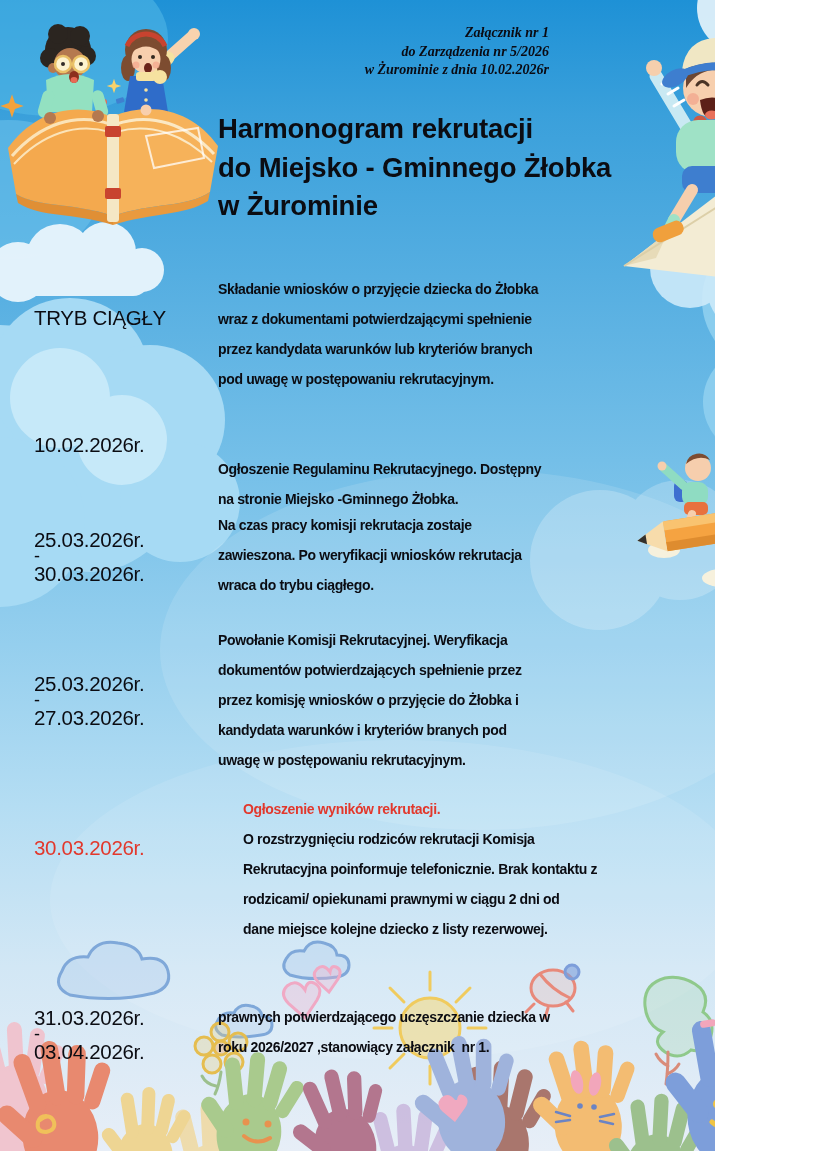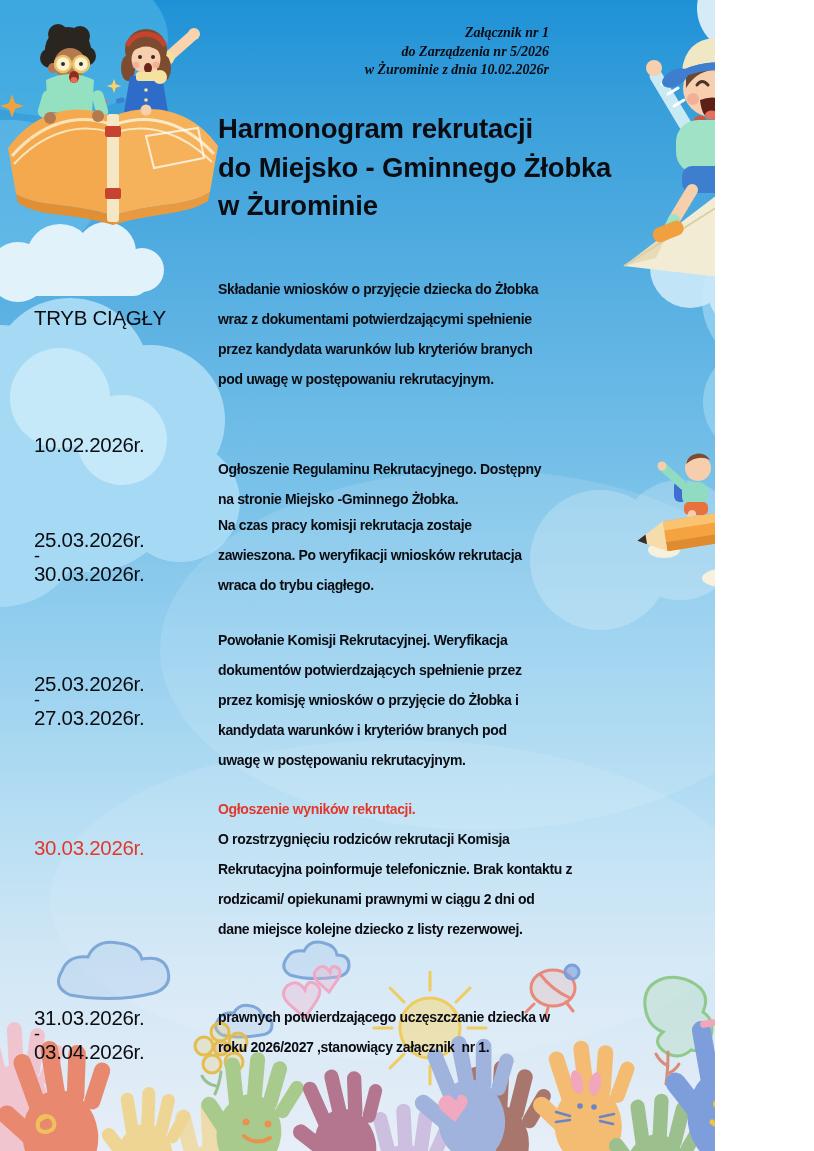--- a/index.html
+++ b/index.html
@@ -234,21 +234,21 @@
     <div>Powołanie Komisji Rekrutacyjnej. Weryfikacja</div>
     <div>dokumentów potwierdzających spełnienie przez</div>
     <div>przez komisję wniosków o przyjęcie do Żłobka i</div>
     <div>kandydata warunków i kryteriów branych pod</div>
     <div>uwagę w postępowaniu rekrutacyjnym.</div>
   </div>
 
   <div class="date red" style="top:836px;">
     <div>30.03.2026r.</div>
   </div>
-  <div class="body-text" style="top:794px;">
+  <div class="body-text" style="top:794px;margin-left:25px;">
     <div class="red">Ogłoszenie wyników rekrutacji.</div>
     <div>O rozstrzygnięciu rodziców rekrutacji Komisja</div>
     <div>Rekrutacyjna poinformuje telefonicznie. Brak kontaktu z</div>
     <div>rodzicami/ opiekunami prawnymi w ciągu 2 dni od</div>
     <div>dane miejsce kolejne dziecko z listy rezerwowej.</div>
   </div>
 
   <div class="date" style="top:1006px;">
     <div>31.03.2026r.</div>
     <div class="dash">-</div>

